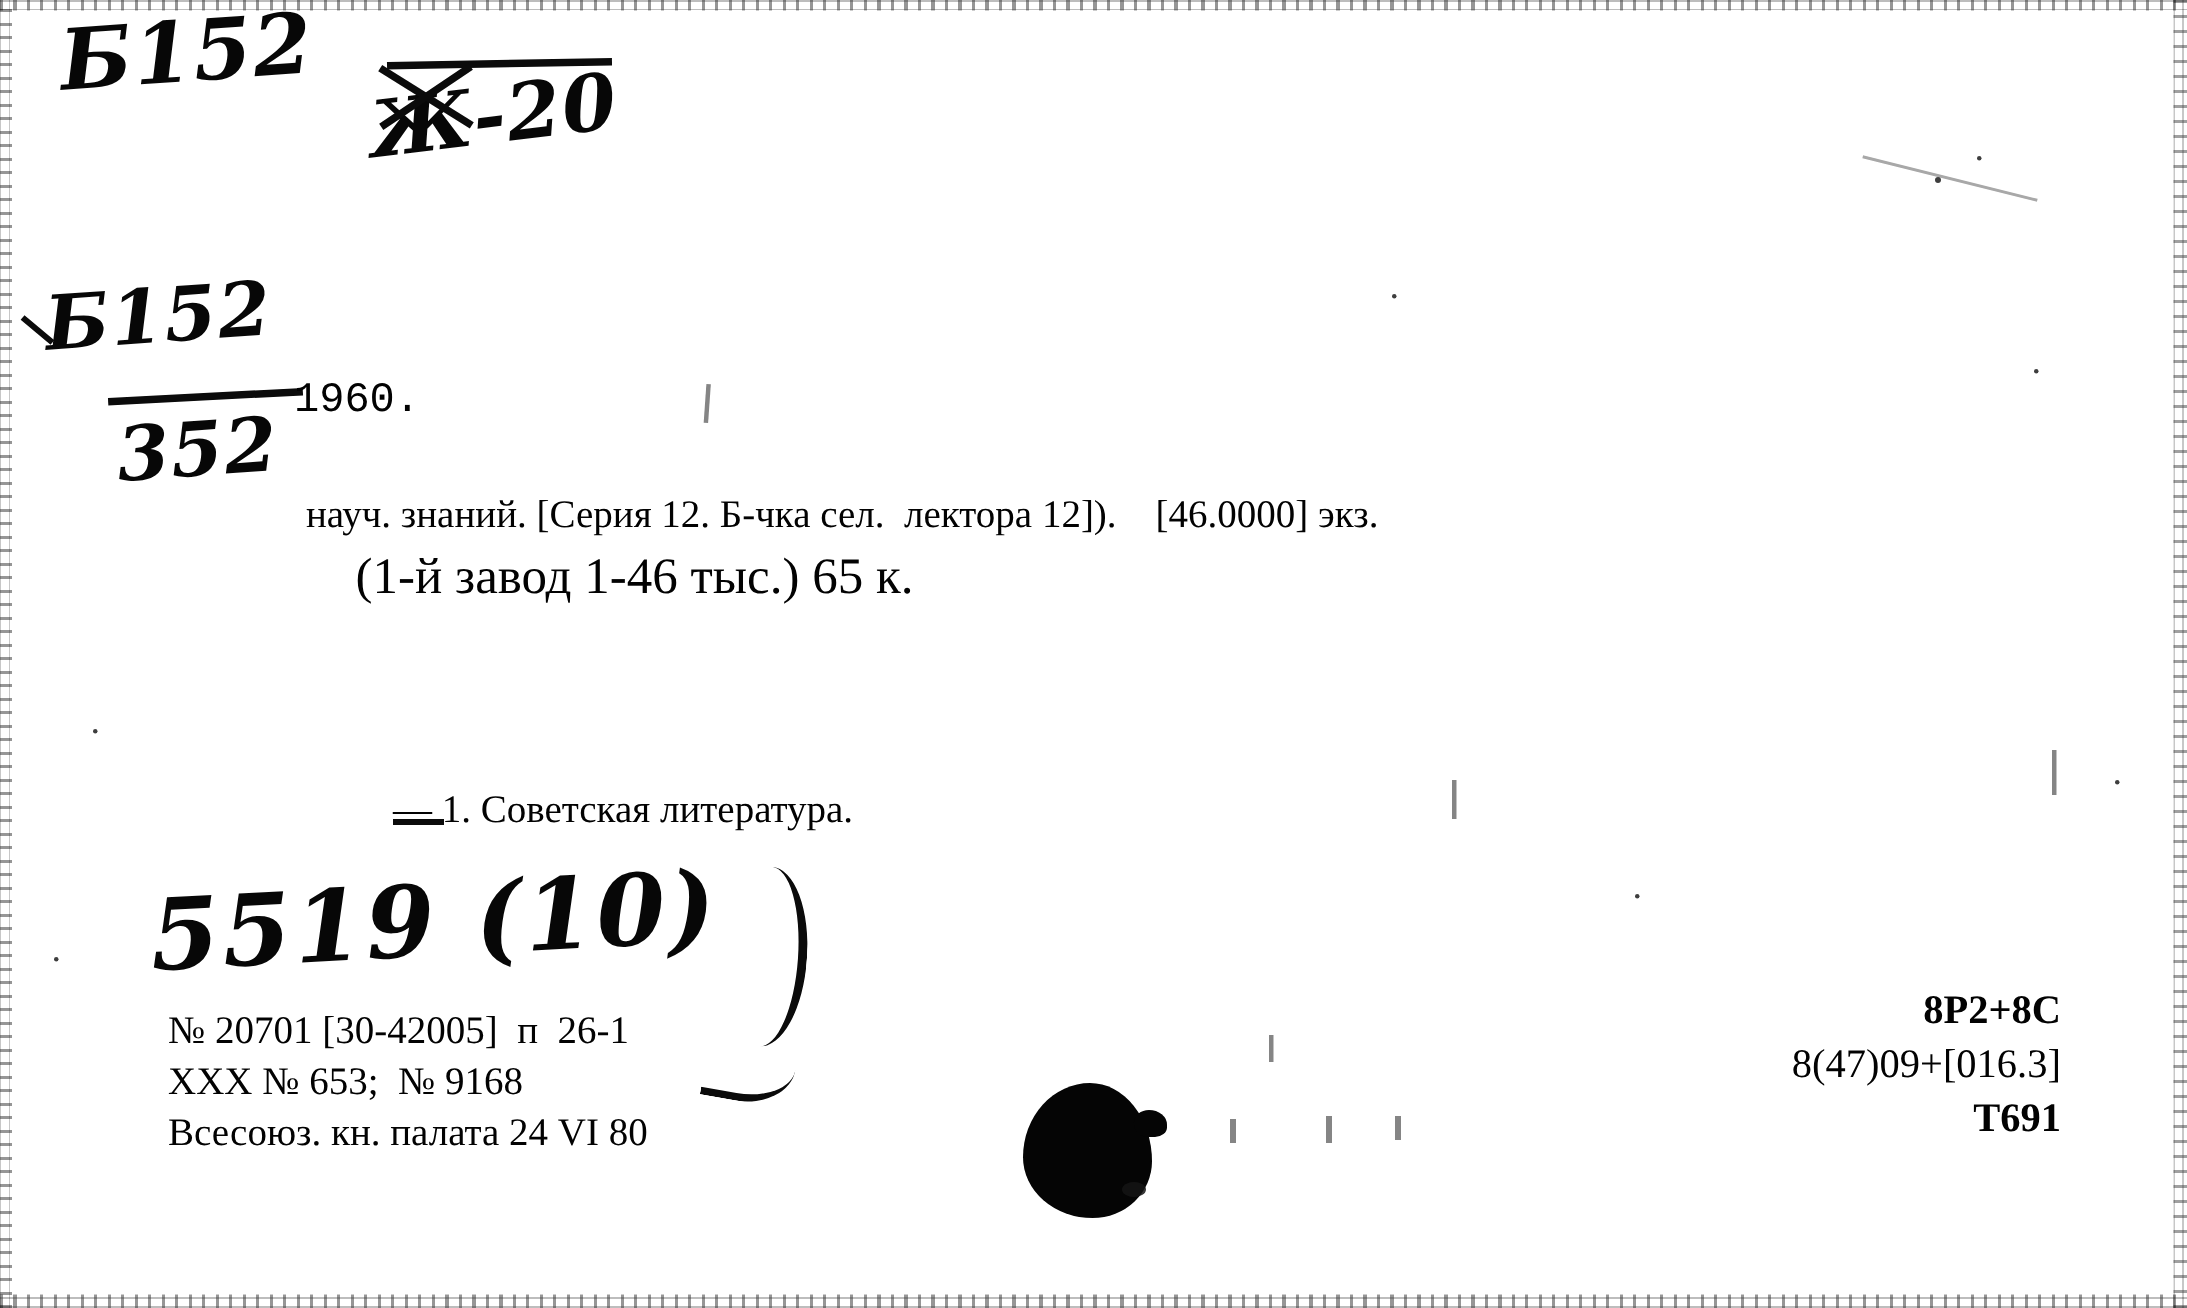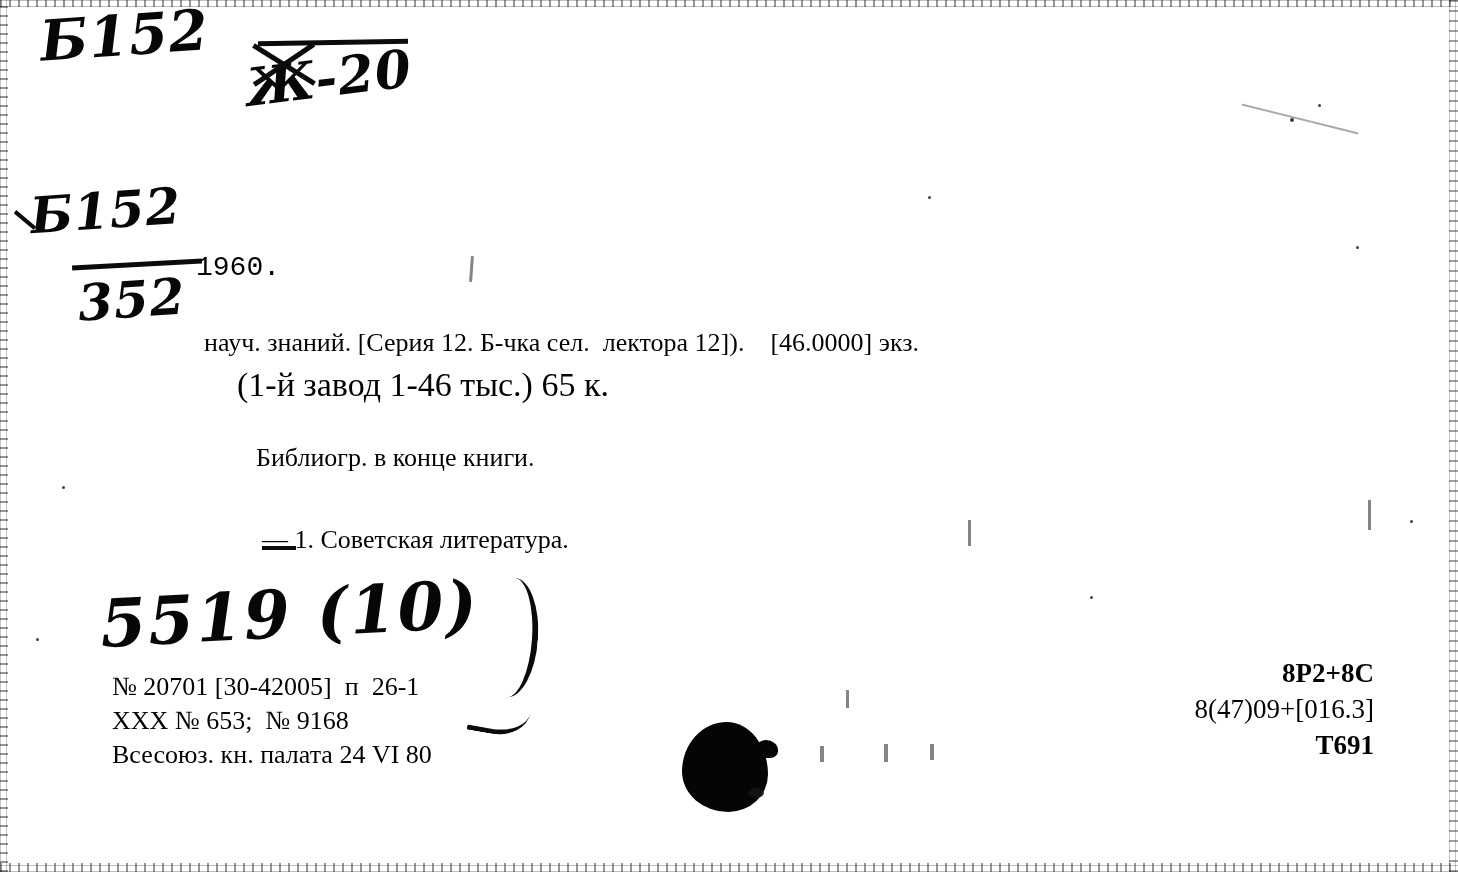--- a/index.html
+++ b/index.html
@@ -208,21 +208,20 @@
   <div id="hw-paren"></div>
   <div id="hw-tail"></div>
 
 
 
   <div class="typed" id="title-year">1960.</div>
 
   <div class="typed" id="phys-line2">науч. знаний. [Серия 12. Б-чка сел.  лектора 12]).    [46.0000] экз.</div>
   <div class="typed" id="phys-line3">(1-й завод 1-46 тыс.) 65 к.</div>
 
-  <div class="typed" id="note2">Библиогр. в конце книги.</div>
 
   <div class="typed" id="subject">— 1. Советская литература.</div>
   <div id="subject-dash"></div>
 
   <div class="typed" id="foot1">№ 20701 [30-42005]  п  26-1</div>
   <div class="typed" id="foot2">XXX № 653;  № 9168</div>
   <div class="typed" id="foot3">Всесоюз. кн. палата 24 VI 80</div>
 
   <div class="typed" id="cls1">8Р2+8С</div>
   <div class="typed" id="cls2">8(47)09+[016.3]</div>

